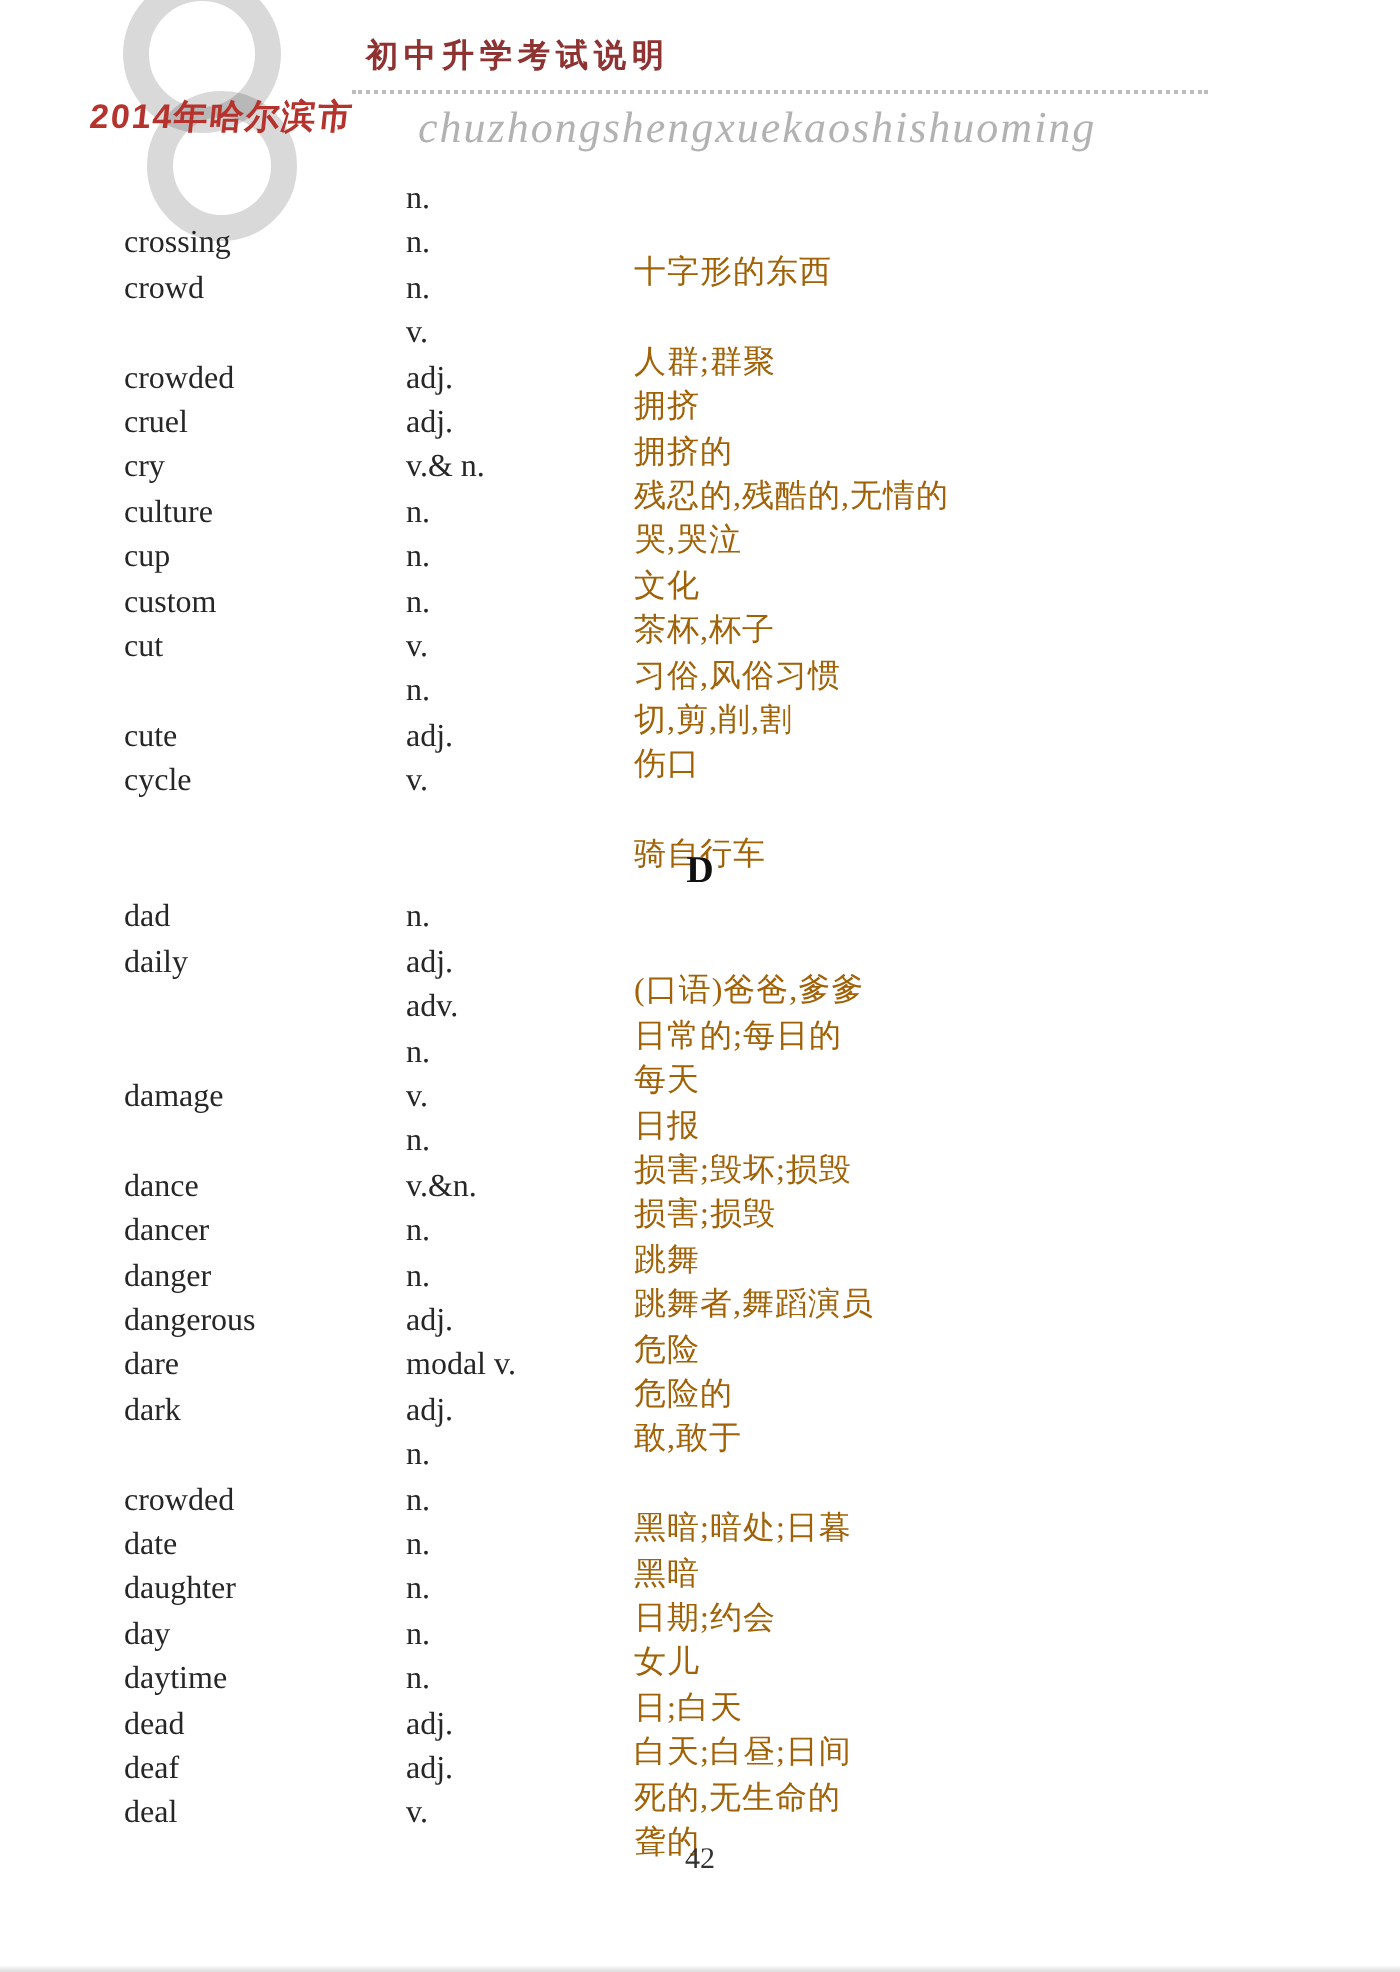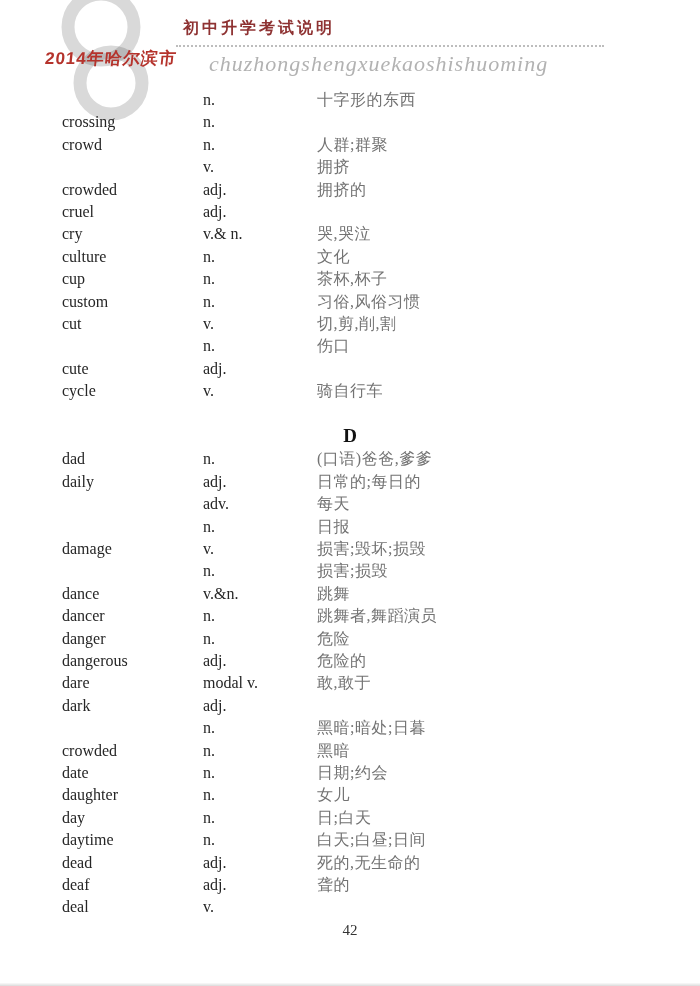--- a/index.html
+++ b/index.html
@@ -96,21 +96,22 @@
     position: absolute;
     left: 203px;
     font-size: 16px;
     color: #262626;
   }
   .row .def {
     position: absolute;
     left: 317px;
     font-size: 16px;
     letter-spacing: 0.5px;
-    color: #737373;
+    color: #a16207;
+    margin-top: 37px;
   }
   .row.section {
     height: 25px;
     line-height: 25px;
     margin-top: 21px;
     text-align: center;
     font-weight: bold;
     font-size: 19px;
     color: #111;
   }
@@ -160,20 +161,21 @@
       <span class="def">拥挤</span>
     </div>
     <div class="row">
       <span class="word">crowded</span>
       <span class="pos">adj.</span>
       <span class="def">拥挤的</span>
     </div>
     <div class="row">
       <span class="word">cruel</span>
       <span class="pos">adj.</span>
+      <span class="def">残忍的,残酷的,无情的</span>
     </div>
     <div class="row">
       <span class="word">cry</span>
       <span class="pos">v.&amp; n.</span>
       <span class="def">哭,哭泣</span>
     </div>
     <div class="row">
       <span class="word">culture</span>
       <span class="pos">n.</span>
       <span class="def">文化</span>

